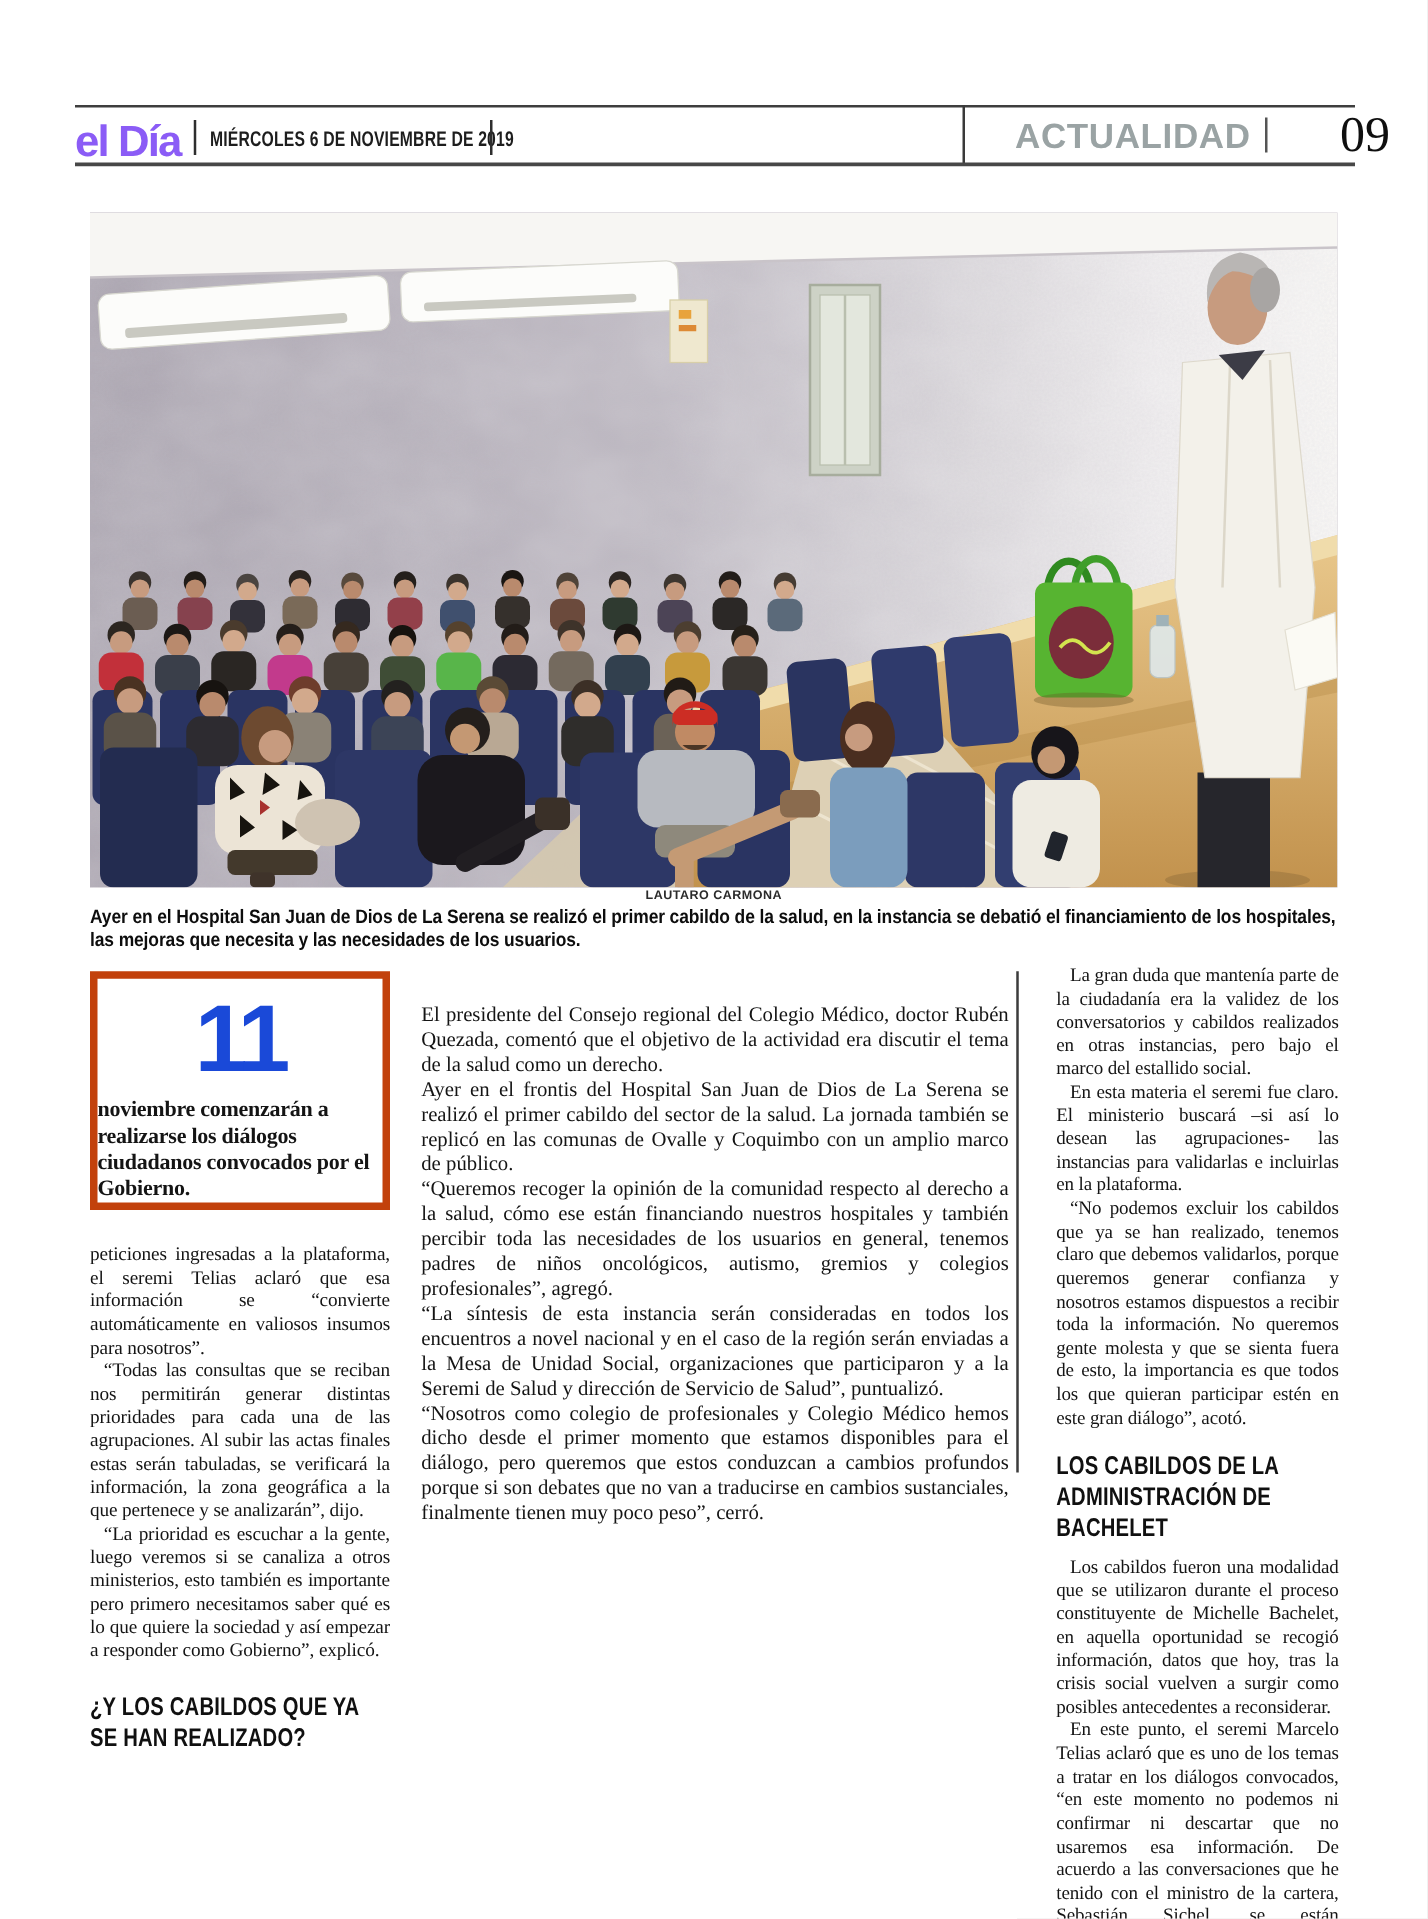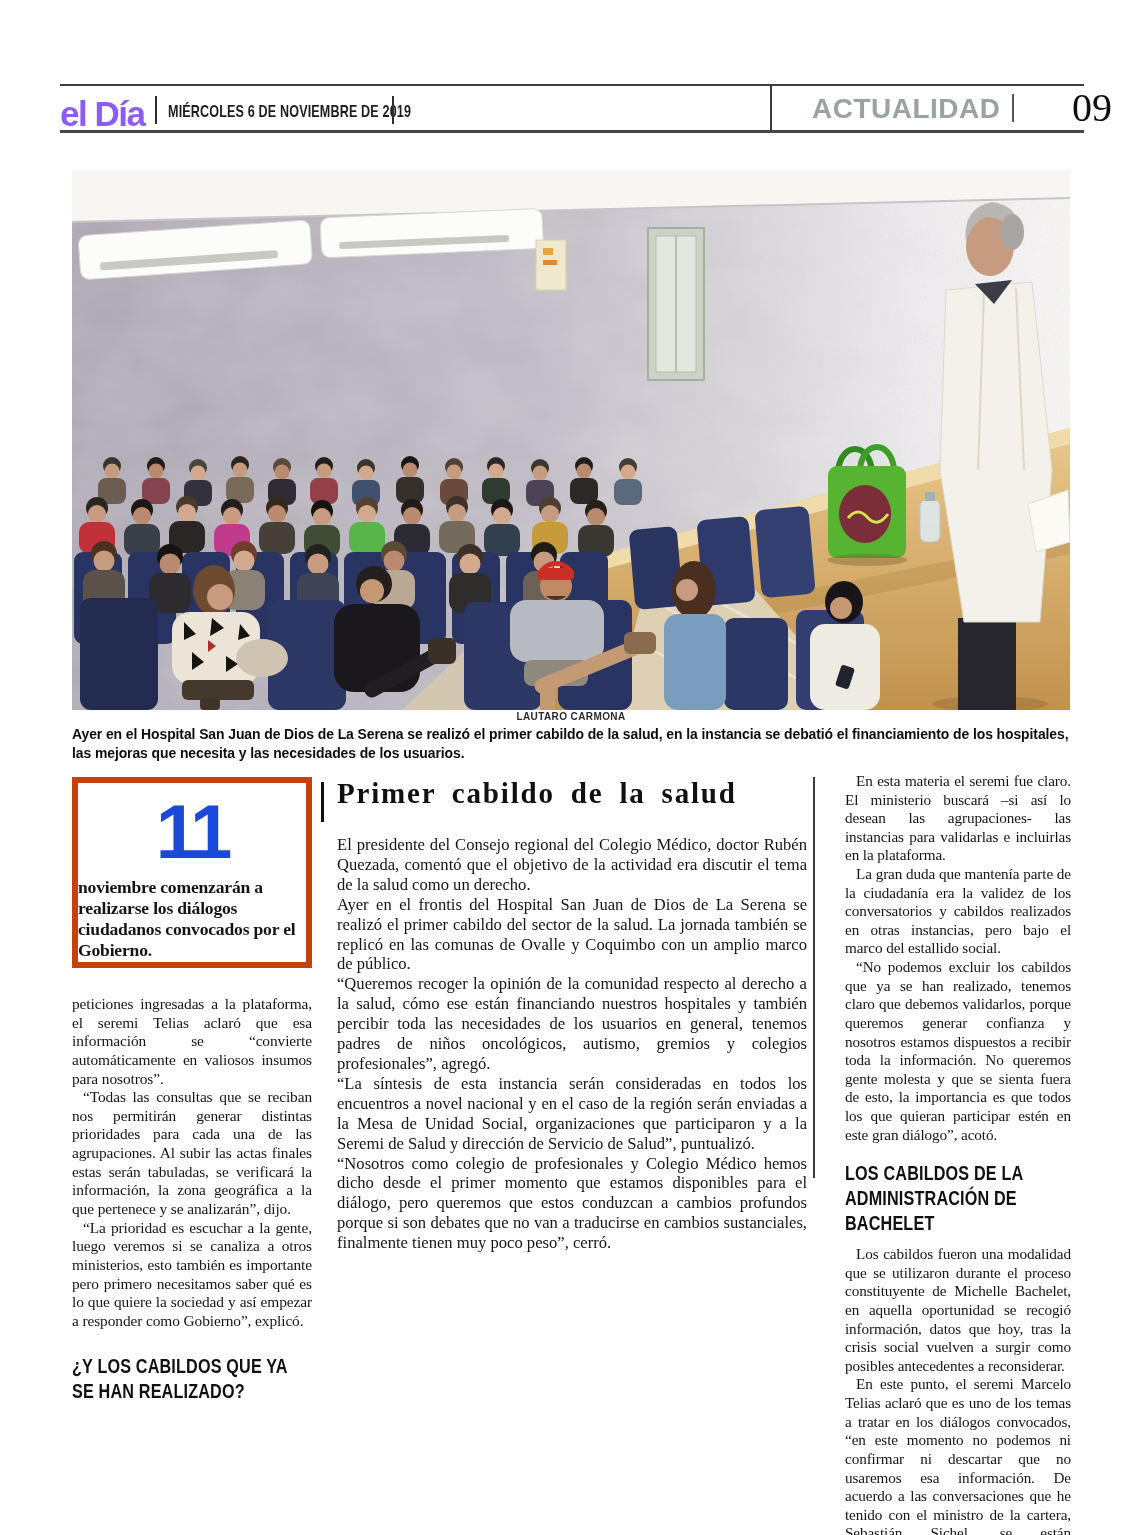--- a/index.html
+++ b/index.html
@@ -415,39 +415,35 @@
     <div class="body-text">
         <p>peticiones ingresadas a la plataforma, el seremi Telias aclaró que esa información se “convierte automáticamente en valiosos insumos para nosotros”.</p>
         <p>“Todas las consultas que se reciban nos permitirán generar distintas prioridades para cada una de las agrupaciones. Al subir las actas finales estas serán tabuladas, se verificará la información, la zona geográfica a la que pertenece y se analizarán”, dijo.</p>
         <p>“La prioridad es escuchar a la gente, luego veremos si se canaliza a otros ministerios, esto también es importante pero primero necesitamos saber qué es lo que quiere la sociedad y así empezar a responder como Gobierno”, explicó.</p>
       </div>
     <h3 class="kicker">¿Y LOS CABILDOS QUE YA
 SE HAN REALIZADO?</h3>
   </section>
 
   <section class="col col-mid">
-    <div class="headline-wrap">
-      <span class="headline-tick"></span>
-      <h1 class="headline">Primer cabildo de la salud</h1>
-    </div>
     <div class="body-text">
         <p>El presidente del Consejo regional del Colegio Médico, doctor Rubén Quezada, comentó que el objetivo de la actividad era discutir el tema de la salud como un derecho.</p>
         <p>Ayer en el frontis del Hospital San Juan de Dios de La Serena se realizó el primer cabildo del sector de la salud. La jornada también se replicó en las comunas de Ovalle y Coquimbo con un amplio marco de público.</p>
         <p>“Queremos recoger la opinión de la comunidad respecto al derecho a la salud, cómo ese están financiando nuestros hospitales y también percibir toda las necesidades de los usuarios en general, tenemos padres de niños oncológicos, autismo, gremios y colegios profesionales”, agregó.</p>
         <p>“La síntesis de esta instancia serán consideradas en todos los encuentros a novel nacional y en el caso de la región serán enviadas a la Mesa de Unidad Social, organizaciones que participaron y a la Seremi de Salud y dirección de Servicio de Salud”, puntualizó.</p>
         <p>“Nosotros como colegio de profesionales y Colegio Médico hemos dicho desde el primer momento que estamos disponibles para el diálogo, pero queremos que estos conduzcan a cambios profundos porque si son debates que no van a traducirse en cambios sustanciales, finalmente tienen muy poco peso”, cerró.</p>
       </div>
   </section>
 
   <div class="vdivider"></div>
 
   <section class="col col-right">
     <div class="body-text">
+        <p>La gran duda que mantenía parte de la ciudadanía era la validez de los conversatorios y cabildos realizados en otras instancias, pero bajo el marco del estallido social.</p>
         <p>En esta materia el seremi fue claro. El ministerio buscará –si así lo desean las agrupaciones- las instancias para validarlas e incluirlas en la plataforma.</p>
-        <p>La gran duda que mantenía parte de la ciudadanía era la validez de los conversatorios y cabildos realizados en otras instancias, pero bajo el marco del estallido social.</p>
         <p>“No podemos excluir los cabildos que ya se han realizado, tenemos claro que debemos validarlos, porque queremos generar confianza y nosotros estamos dispuestos a recibir toda la información. No queremos gente molesta y que se sienta fuera de esto, la importancia es que todos los que quieran participar estén en este gran diálogo”, acotó.</p>
       </div>
     <h3 class="kicker">LOS CABILDOS DE LA
 ADMINISTRACIÓN DE BACHELET</h3>
     <div class="body-text">
         <p>Los cabildos fueron una modalidad que se utilizaron durante el proceso constituyente de Michelle Bachelet, en aquella oportunidad se recogió información, datos que hoy, tras la crisis social vuelven a surgir como posibles antecedentes a reconsiderar.</p>
         <p>En este punto, el seremi Marcelo Telias aclaró que es uno de los temas a tratar en los diálogos convocados, “en este momento no podemos ni confirmar ni descartar que no usaremos esa información. De acuerdo a las conversaciones que he tenido con el ministro de la cartera, Sebastián Sichel, se están absorbiendo algunos puntos de los cabildos anteriores”.</p>
       </div>
   </section>
 

